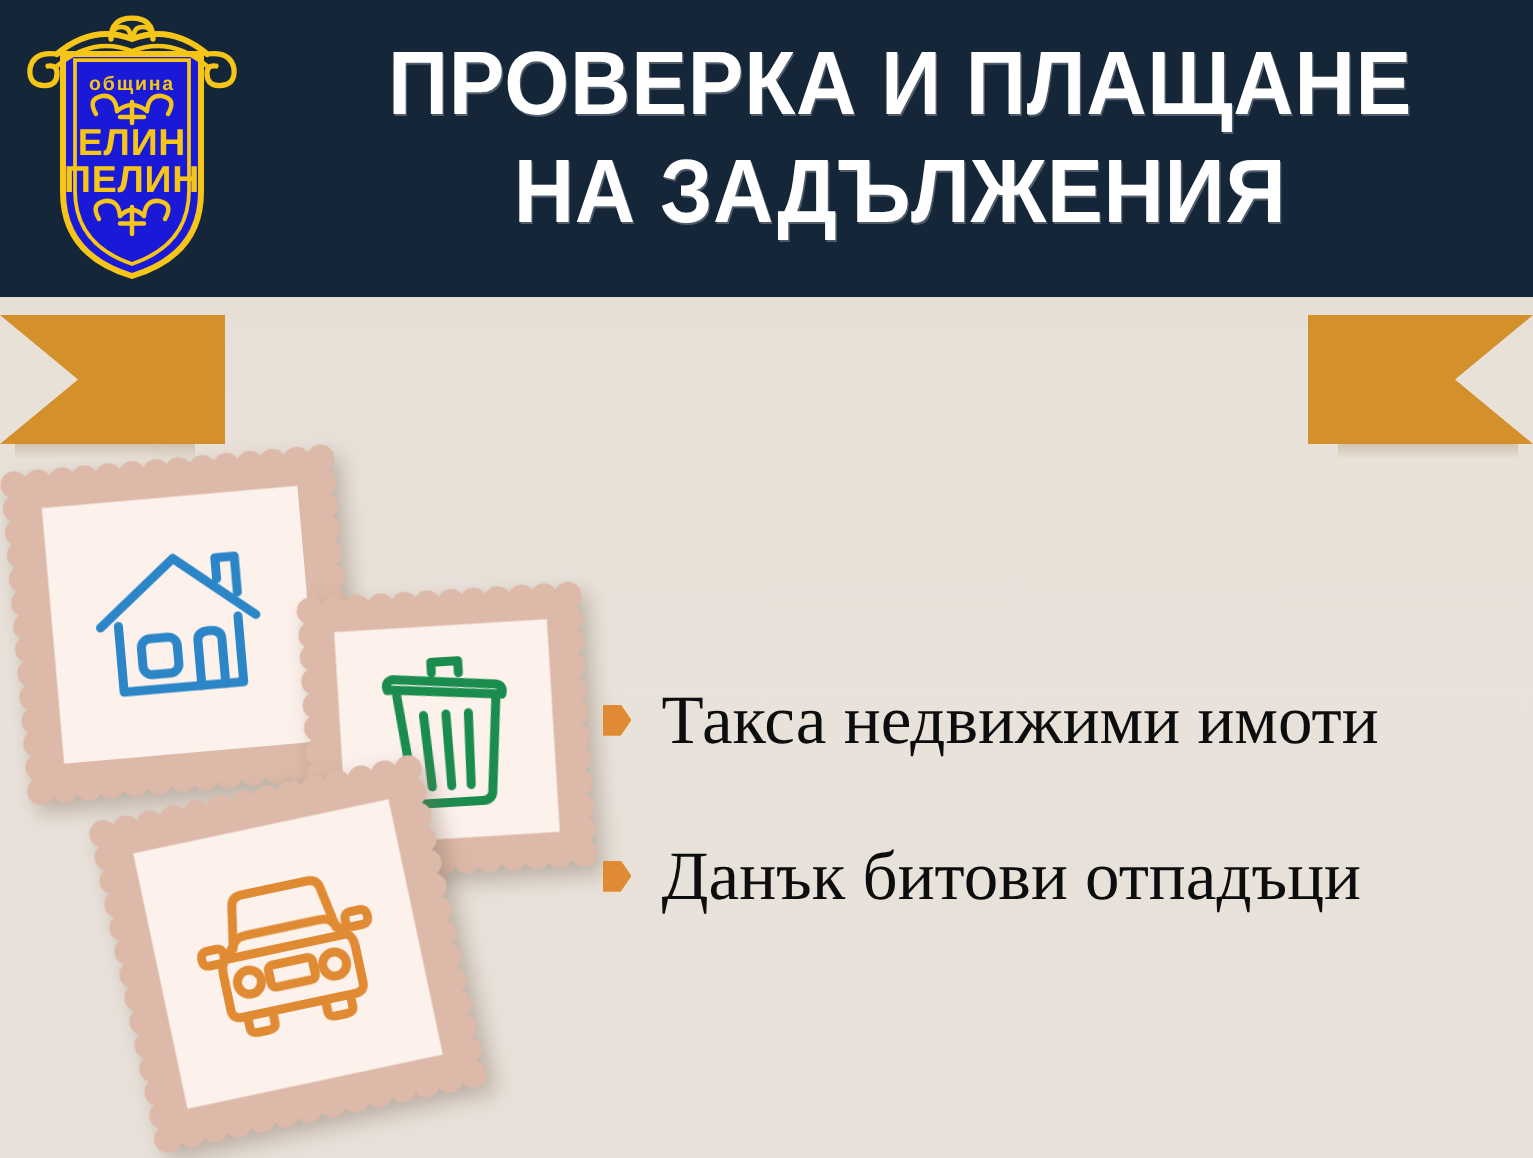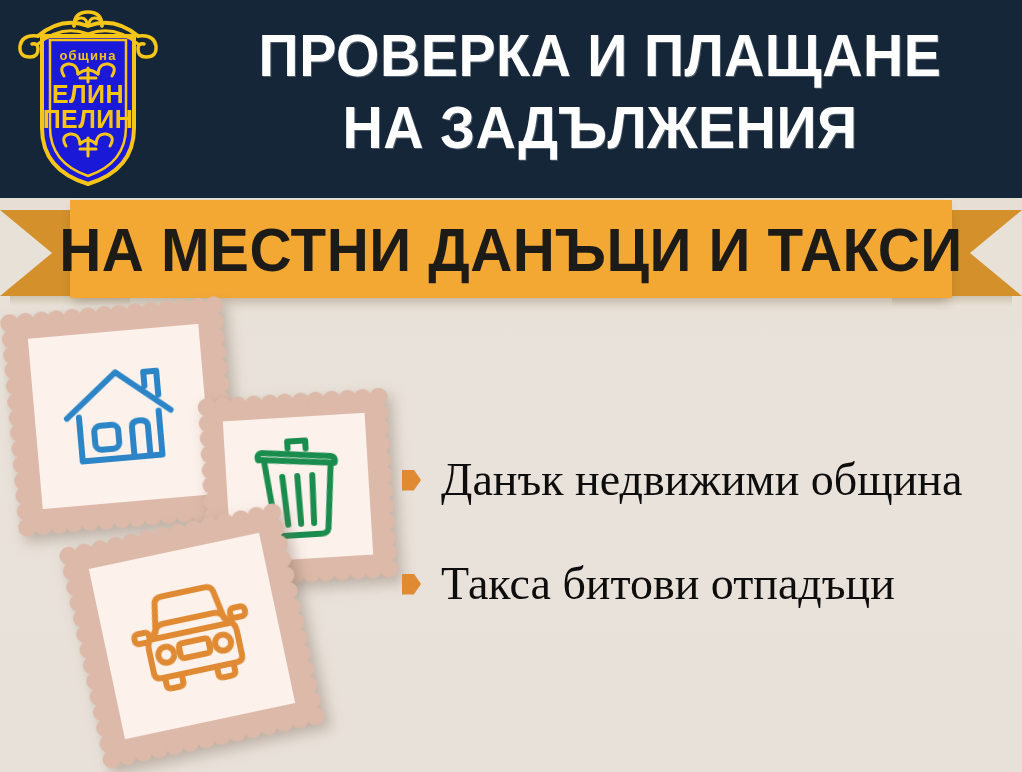--- a/index.html
+++ b/index.html
@@ -167,23 +167,20 @@
     <div class="title-line">ПРОВЕРКА И ПЛАЩАНЕ</div>
     <div class="title-line">НА ЗАДЪЛЖЕНИЯ</div>
   </div>
 </div>
 
 <div class="ribbon-wrap">
   <div class="ribbon-tail left"></div>
   <div class="ribbon-tail right"></div>
   <div class="ribbon-tail-shadow l"></div>
   <div class="ribbon-tail-shadow r"></div>
-  <div class="ribbon-main">
-    <div class="ribbon-text">НА МЕСТНИ ДАНЪЦИ И ТАКСИ</div>
-  </div>
 </div>
 
 <div class="stage">
 
   <div class="stamp" id="stamp-house">
     <div class="scallop">
         <i style="left: -9px; top: -9px; height: 18px; width: 18px;"></i>
         <i style="left: -9px; top: 196px; height: 18px; width: 18px;"></i>
         <i style="left: 6.76923px; top: -9px; height: 18px; width: 18px;"></i>
         <i style="left: 6.76923px; top: 196px; height: 18px; width: 18px;"></i>
@@ -393,21 +390,21 @@
         </g>
       </svg>
     </div>
   </div>
 </div>
 
 <div class="bullets">
 
   <div class="bullet-row">
     <span class="bullet-marker"></span>
-    <span class="bullet-label">Данък недвижими община</span>
+    <span class="bullet-label">Такса недвижими имоти</span>
   </div>
 
   <div class="bullet-row">
     <span class="bullet-marker"></span>
-    <span class="bullet-label">Такса битови отпадъци</span>
+    <span class="bullet-label">Данък битови отпадъци</span>
   </div>
 
 </div>
 
 </body></html>

